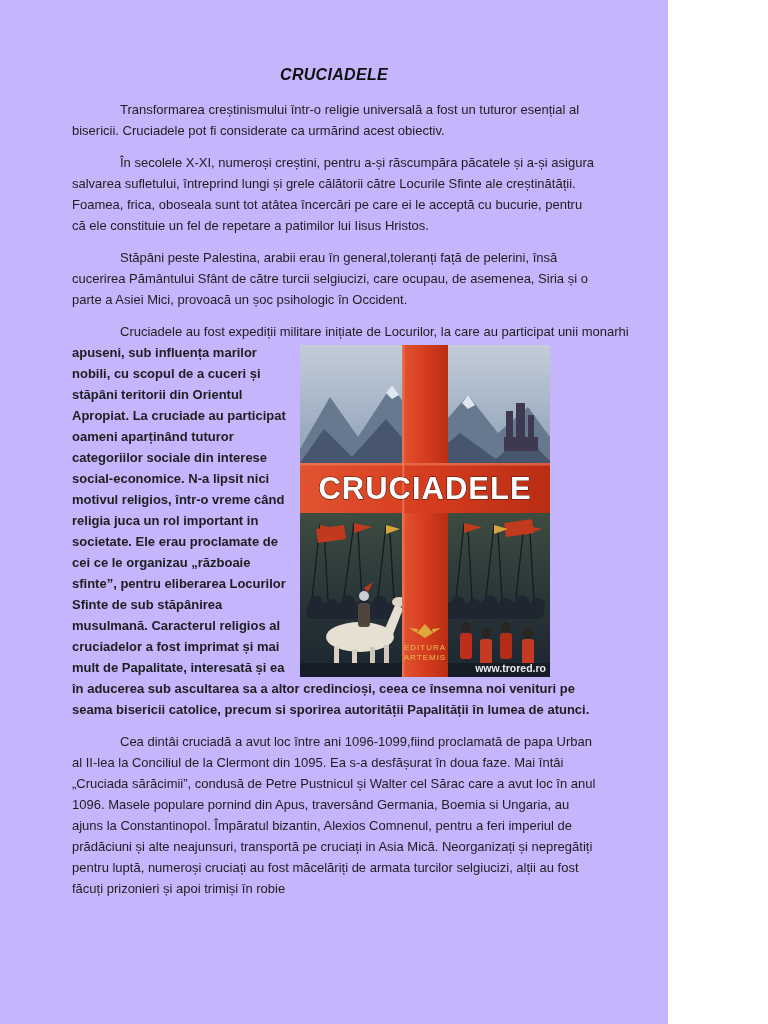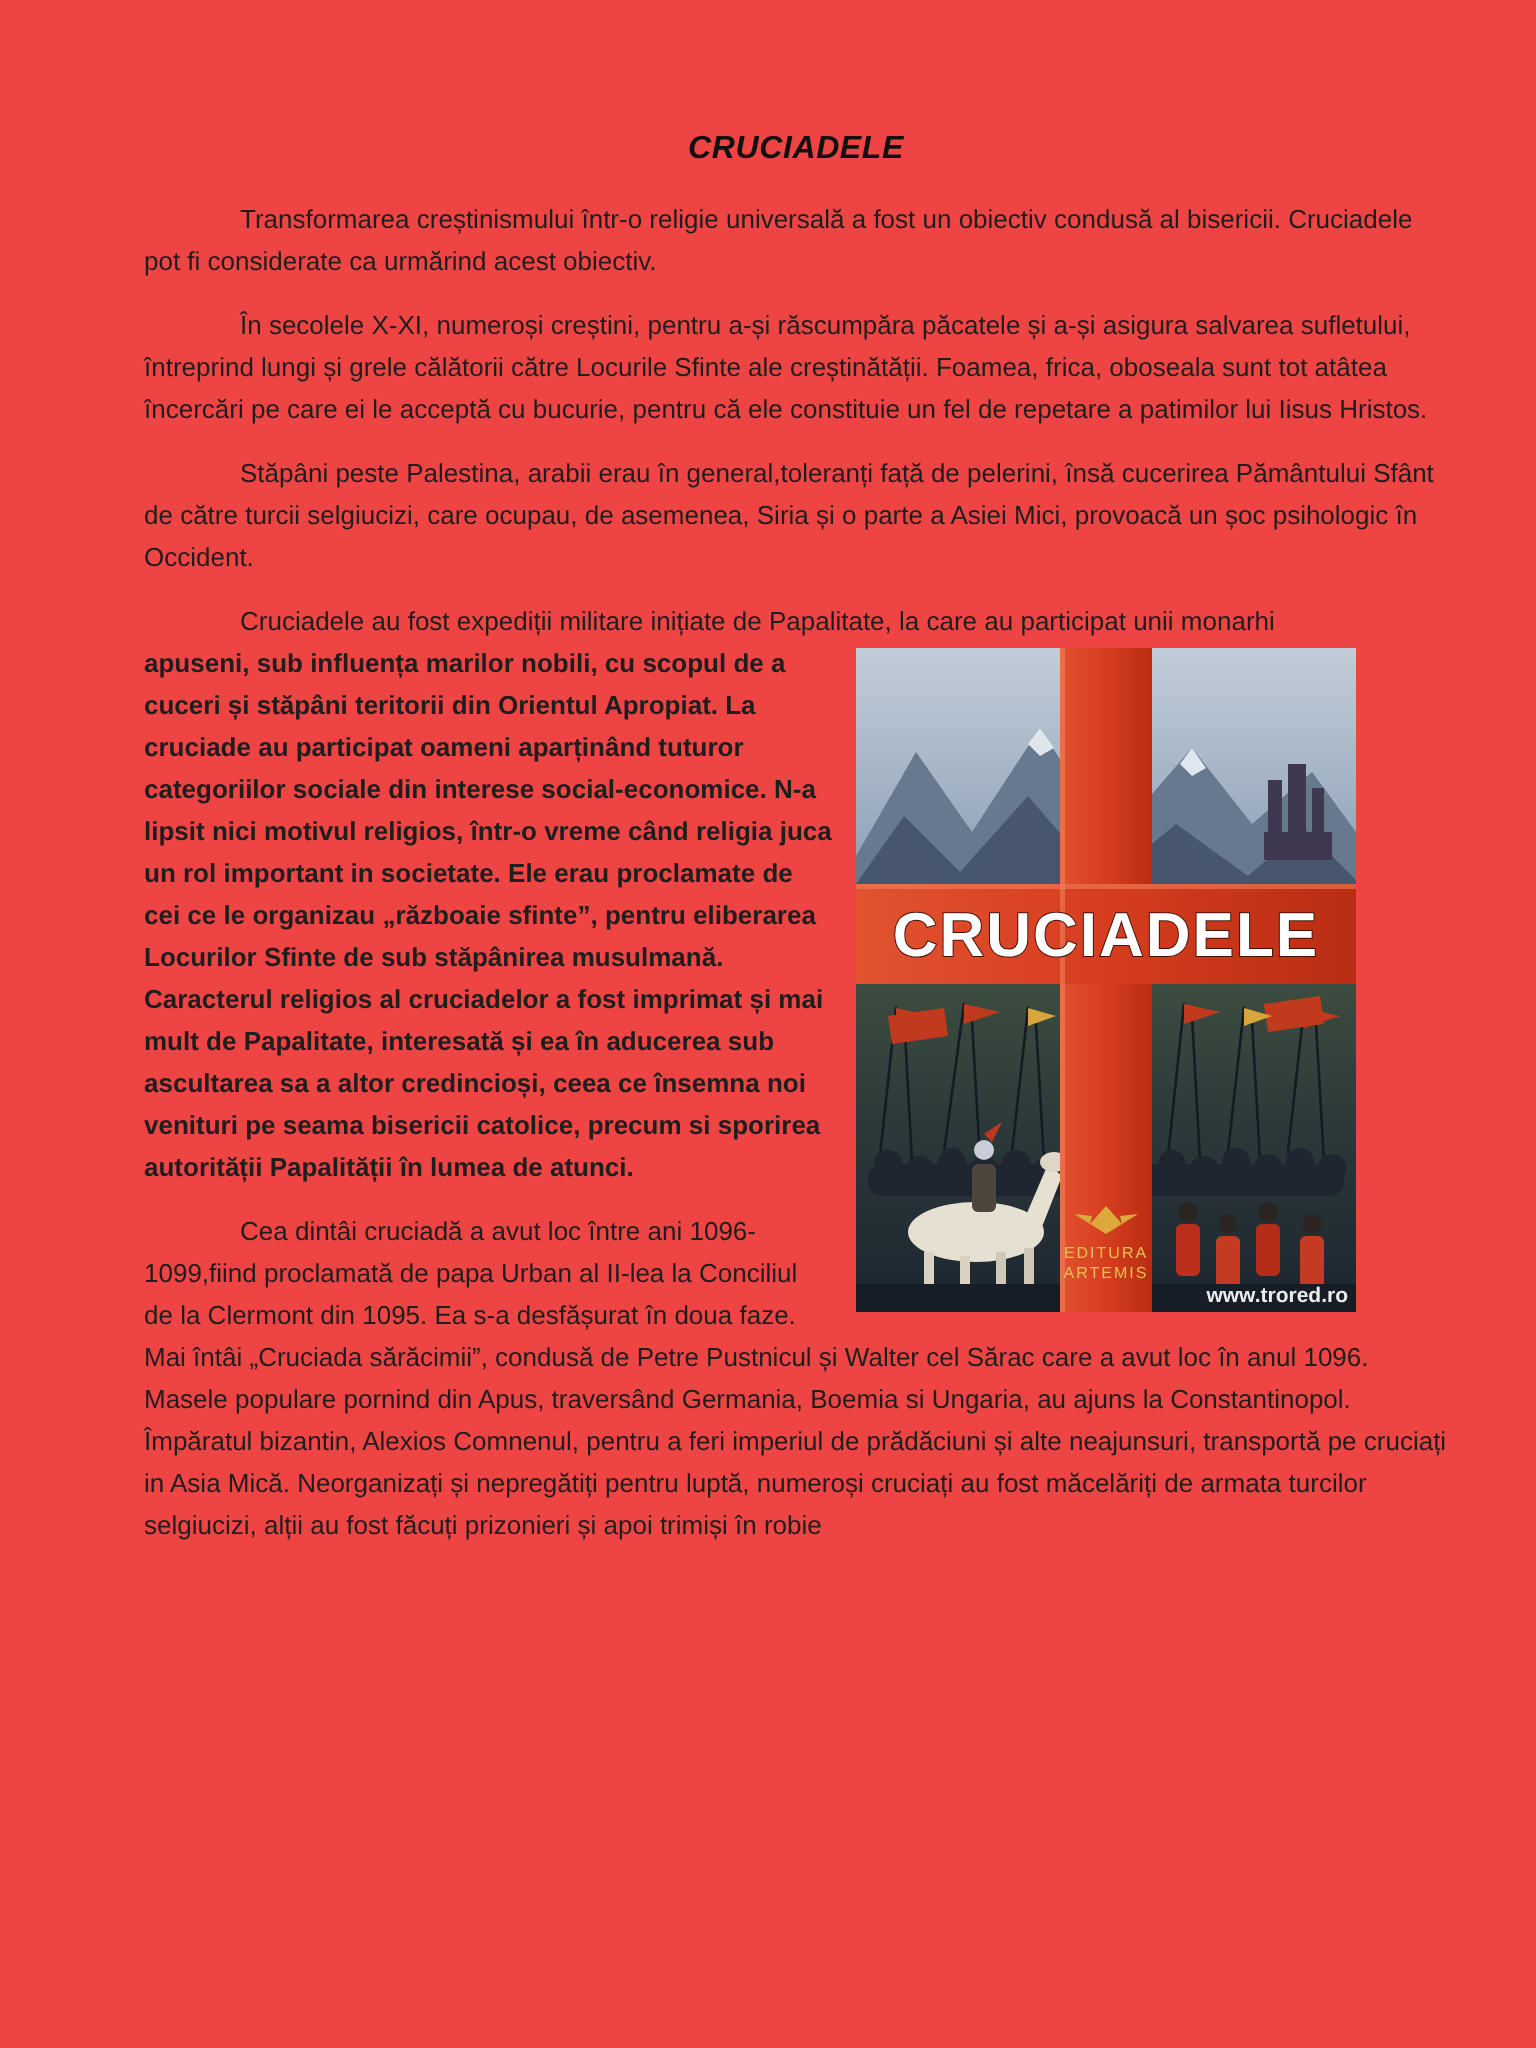--- a/index.html
+++ b/index.html
@@ -3,23 +3,23 @@
 <meta charset="utf-8">
 <style>
   * { margin: 0; padding: 0; box-sizing: border-box; }
   html, body { background: #ffffff; }
   body {
     width: 768px; height: 1024px;
     font-family: "Liberation Sans", "DejaVu Sans", sans-serif;
     color: #1e1e1e;
   }
   .page {
-    width: 768px; height: 1024px;
-    background: #ef4444;
-    padding: 66px 44px 0 72px;
+    width: 668px; height: 1024px;
+    background: #c4b5fd;
+    padding: 66px 72px 0 72px;
     overflow: hidden;
   }
   .doc-title {
     text-align: center;
     font-size: 16px;
     font-weight: bold;
     font-style: italic;
     letter-spacing: .3px;
     color: #111111;
     margin-bottom: 15px;
@@ -46,27 +46,27 @@
   }
   .cover svg { display: block; width: 100%; height: 100%; }
 </style>
 </head>
 <body>
 
 <div class="page">
 
   <h1 class="doc-title">CRUCIADELE</h1>
 
-  <p class="para">Transformarea creștinismului într-o religie universală a fost un obiectiv condusă al bisericii. Cruciadele pot fi considerate ca urmărind acest obiectiv.</p>
+  <p class="para">Transformarea creștinismului într-o religie universală a fost un tuturor esențial al bisericii. Cruciadele pot fi considerate ca urmărind acest obiectiv.</p>
 
   <p class="para">În secolele X-XI, numeroși creștini, pentru a-și răscumpăra păcatele și a-și asigura salvarea sufletului, întreprind lungi și grele călătorii către Locurile Sfinte ale creștinătății. Foamea, frica, oboseala sunt tot atâtea încercări pe care ei le acceptă cu bucurie, pentru că ele constituie un fel de repetare a patimilor lui Iisus Hristos.</p>
 
   <p class="para">Stăpâni peste Palestina, arabii erau în general,toleranți față de pelerini, însă cucerirea Pământului Sfânt de către turcii selgiucizi, care ocupau, de asemenea, Siria și o parte a Asiei Mici, provoacă un șoc psihologic în Occident.</p>
 
-  <p class="para lead">Cruciadele au fost expediții militare inițiate de Papalitate, la care au participat  unii monarhi</p>
+  <p class="para lead">Cruciadele au fost expediții militare inițiate de Locurilor, la care au participat  unii monarhi</p>
 
   <figure class="cover">
     <svg viewBox="0 0 250 332" xmlns="http://www.w3.org/2000/svg">
       <defs>
         <linearGradient id="skyg" x1="0" y1="0" x2="0" y2="1">
           <stop offset="0" stop-color="#c3cdd9"></stop>
           <stop offset="1" stop-color="#8da0b6"></stop>
         </linearGradient>
         <linearGradient id="fieldg" x1="0" y1="0" x2="0" y2="1">
           <stop offset="0" stop-color="#4a5a44"></stop>

